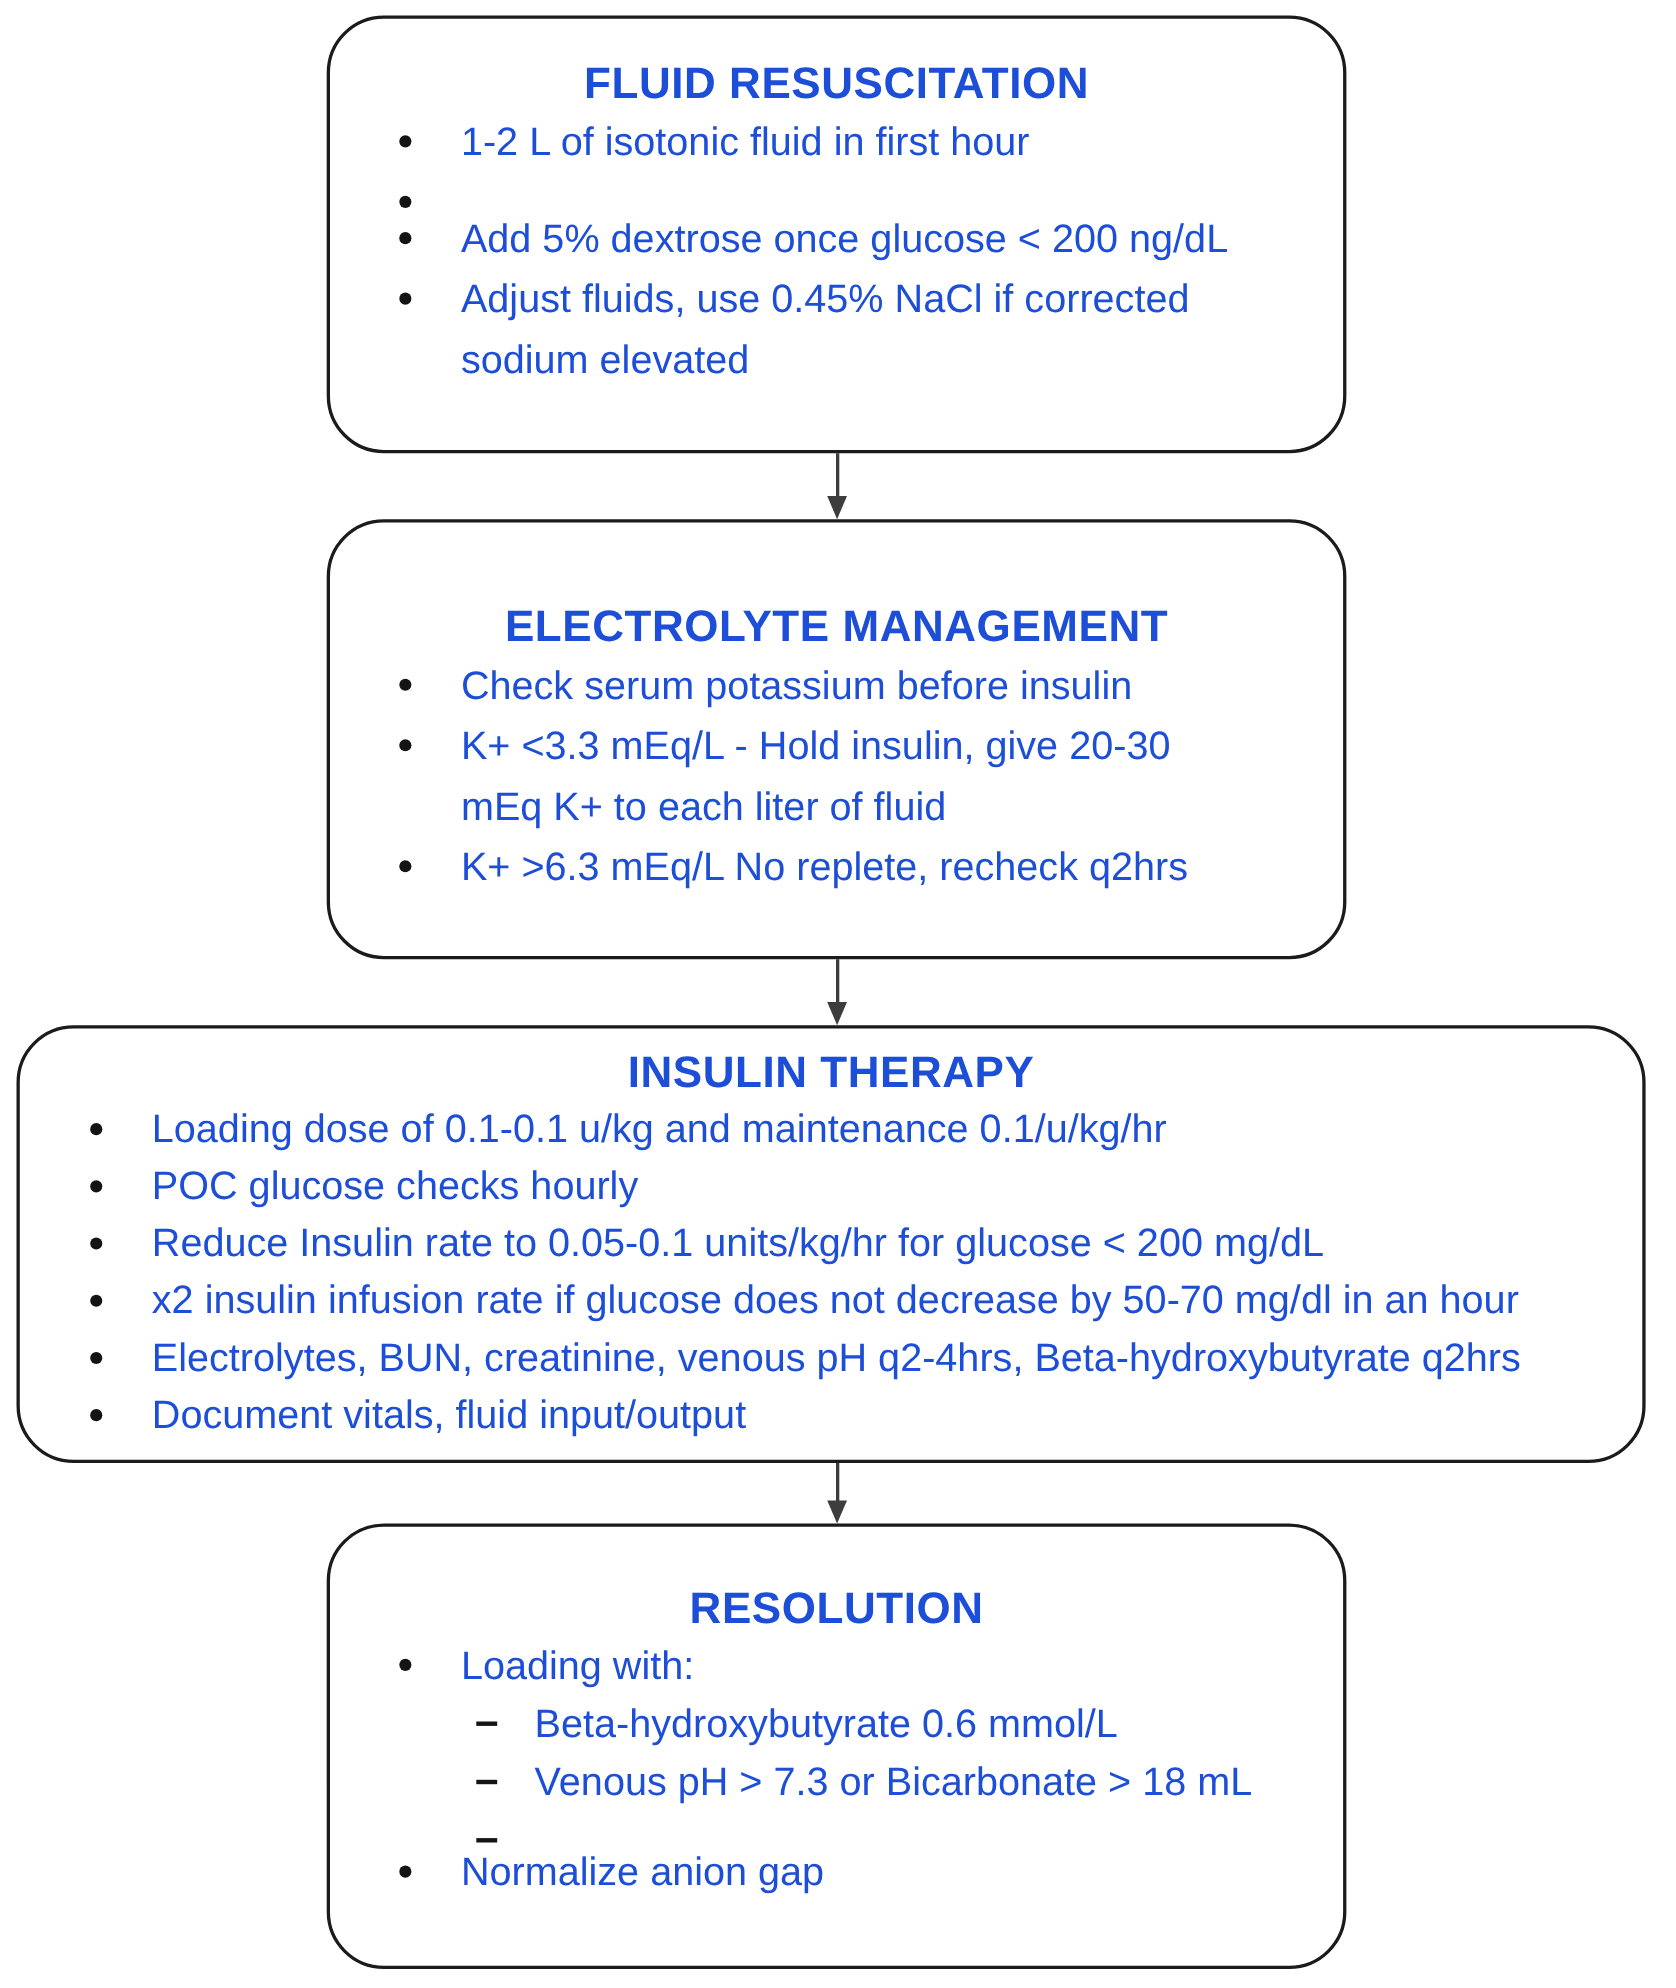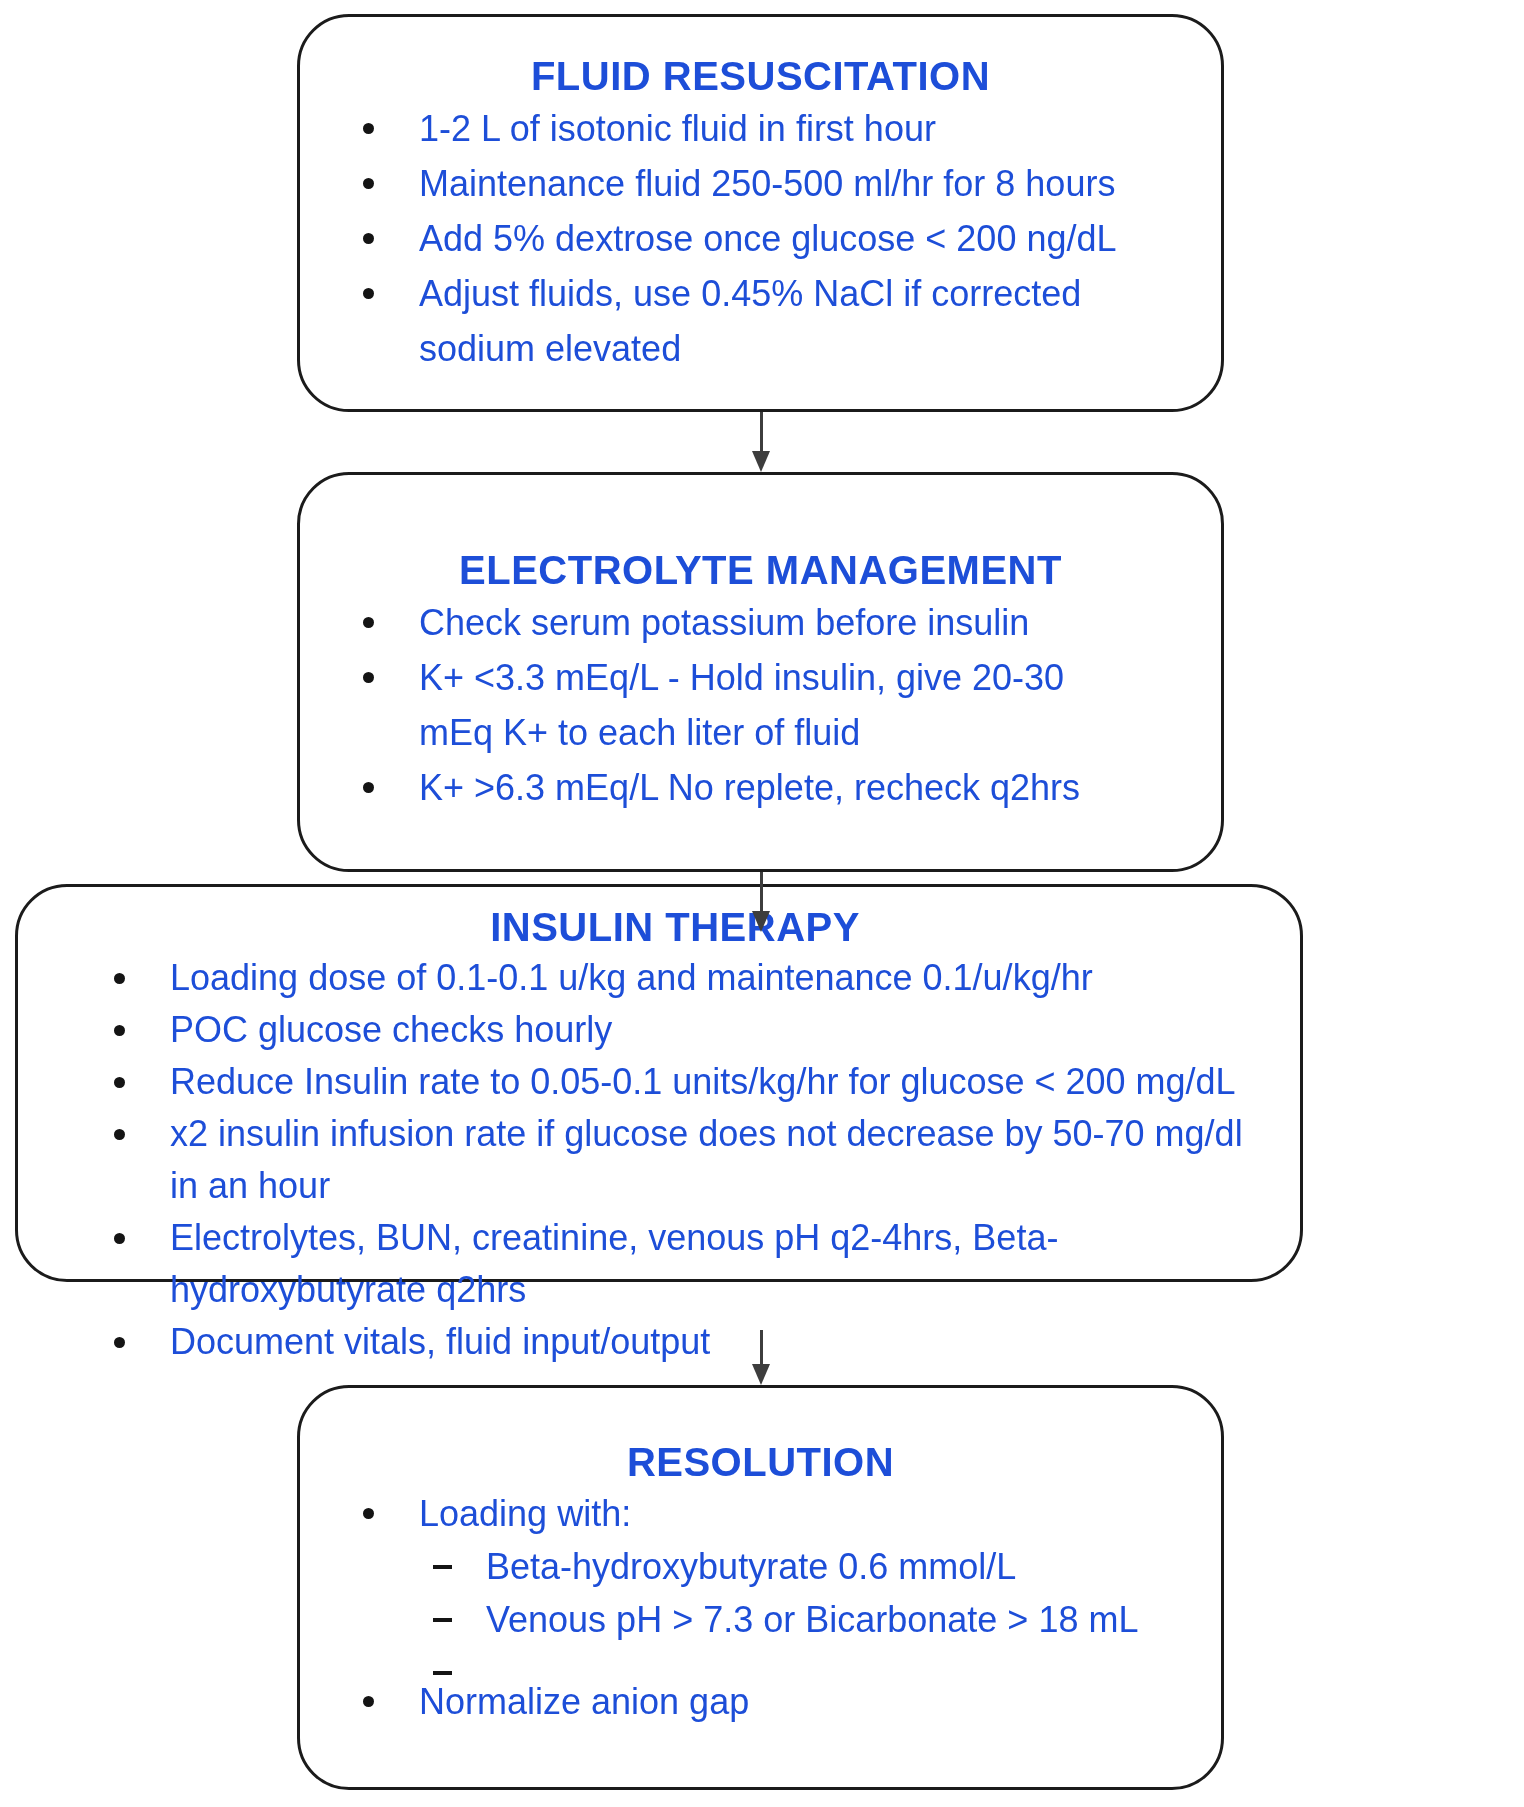--- a/index.html
+++ b/index.html
@@ -77,21 +77,20 @@
 <main id="canvas">
     <section class="node" style="left: 297px; top: 14px; width: 927px; height: 398px; padding: 34px 20px 0px 63px; --lh: 55px; --txtw: 718px;">
       <h2 class="node-title" style="margin-left: -43px;">FLUID RESUSCITATION</h2>
       <div class="items">
         <div class="li">
           <span class="dot"></span>
           <span class="txt">1-2 L of isotonic fluid in first hour</span>
         </div>
         <div class="li">
           <span class="dot"></span>
-          <span class="txt">Maintenance fluid 250-500 ml/hr for 8 hours</span>
         </div>
         <div class="li">
           <span class="dot"></span>
           <span class="txt">Add 5% dextrose once glucose &lt; 200 ng/dL</span>
         </div>
         <div class="li">
           <span class="dot"></span>
           <span class="txt">Adjust fluids, use 0.45% NaCl if corrected sodium elevated</span>
         </div>
       </div>
@@ -106,21 +105,21 @@
         <div class="li">
           <span class="dot"></span>
           <span class="txt">K+ &lt;3.3 mEq/L - Hold insulin, give 20-30 mEq K+ to each liter of fluid</span>
         </div>
         <div class="li">
           <span class="dot"></span>
           <span class="txt">K+ &gt;6.3 mEq/L No replete, recheck q2hrs</span>
         </div>
       </div>
     </section>
-    <section class="node" style="left: 15px; top: 884px; width: 1288px; height: 398px; padding: 15px 20px 0px 96px; --lh: 52px; --txtw: 1360px;">
+    <section class="node" style="left: 15px; top: 932px; width: 1481px; height: 398px; padding: 15px 20px 0px 64px; --lh: 52px; --txtw: 1360px;">
       <h2 class="node-title" style="margin-left: -44px;">INSULIN THERAPY</h2>
       <div class="items">
         <div class="li">
           <span class="dot"></span>
           <span class="txt">Loading dose of 0.1-0.1 u/kg and maintenance 0.1/u/kg/hr</span>
         </div>
         <div class="li">
           <span class="dot"></span>
           <span class="txt">POC glucose checks hourly</span>
         </div>

